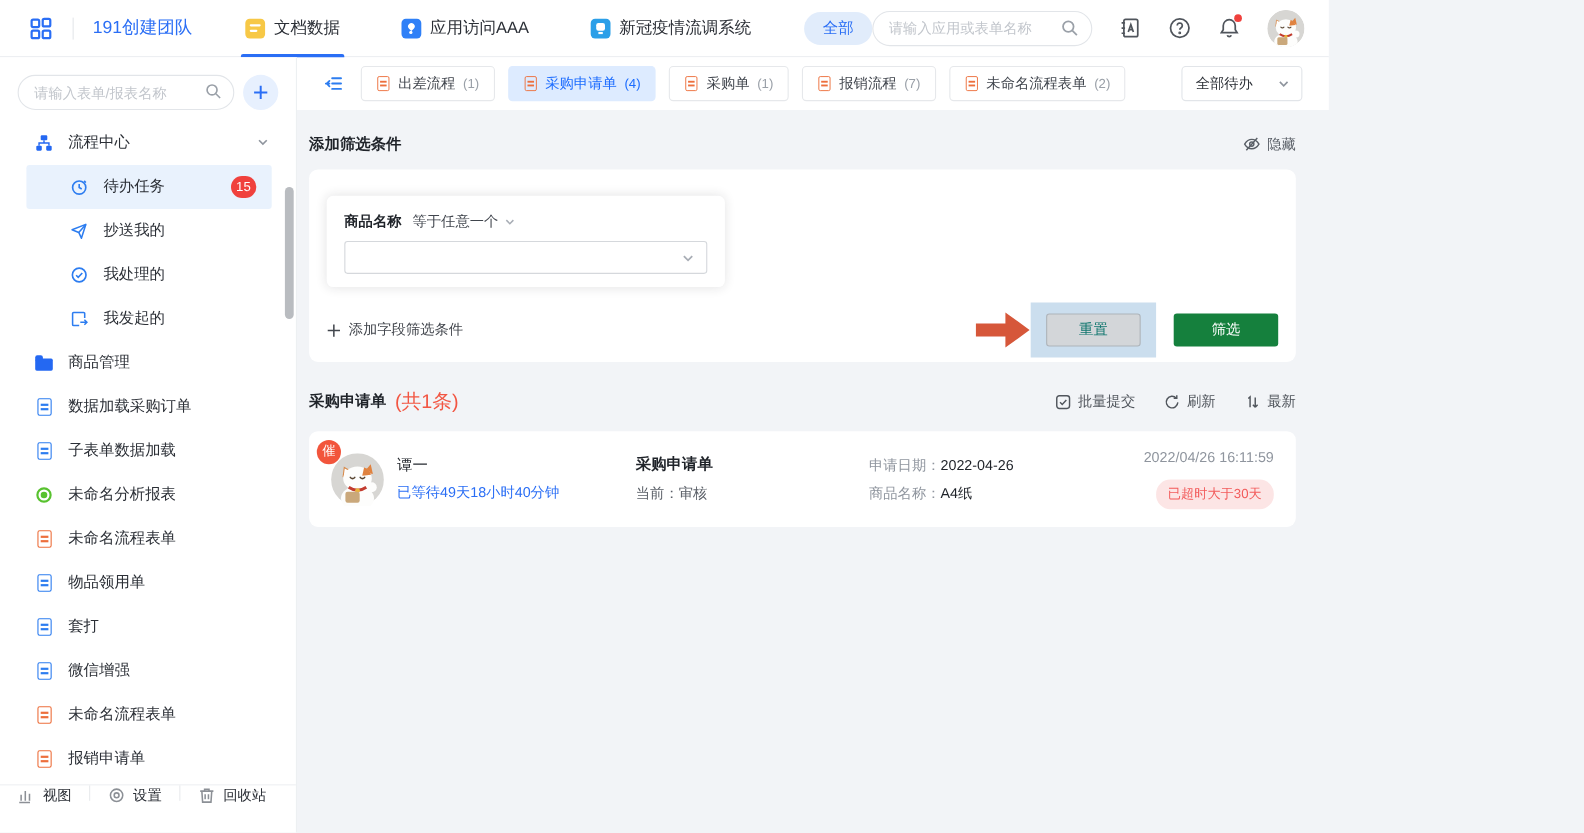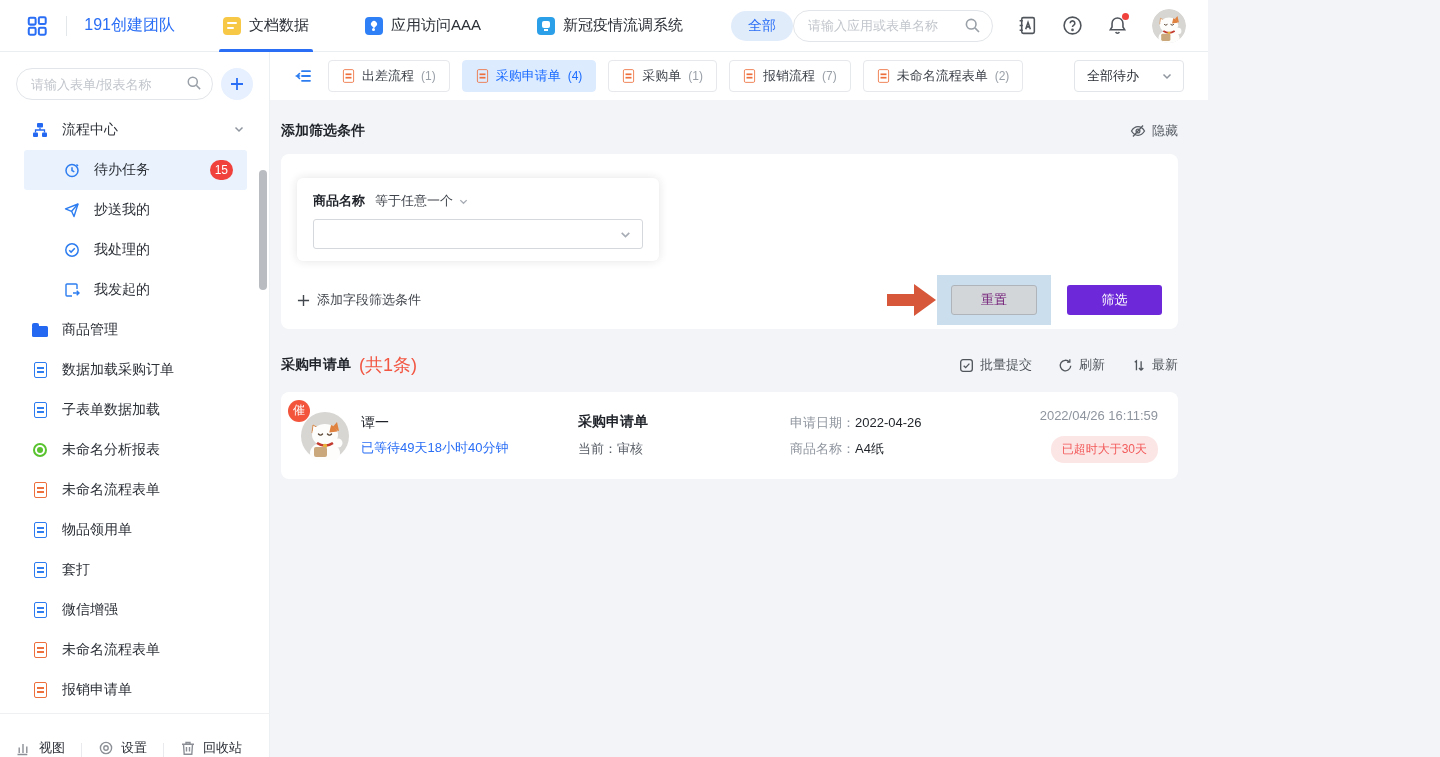--- a/index.html
+++ b/index.html
@@ -54,21 +54,21 @@
   .doc-ic { width:13px; height:16px; border:1.5px solid #2d7df0; border-radius:2px; position:relative; }
   .doc-ic::before, .doc-ic::after { content:""; position:absolute; left:2px; right:2px; height:1.5px; background:#2d7df0; }
   .doc-ic::before { top:4px; } .doc-ic::after { top:8px; }
   .doc-ic.orange { border-color:#ed6f3c; }
   .doc-ic.orange::before, .doc-ic.orange::after { background:#ed6f3c; }
   .folder-ic { width:16px; height:11px; background:#2468f2; border-radius:1.5px; position:relative; margin-top:3px; }
   .folder-ic::before { content:""; position:absolute; top:-3px; left:0; width:7px; height:4px; background:#2468f2; border-radius:2px 2px 0 0; }
   .target-ic { width:14px; height:14px; border:2px solid #58c22f; border-radius:50%; position:relative; }
   .target-ic::before { content:""; position:absolute; inset:2px; background:#58c22f; border-radius:50%; }
   .side-scrollbar { position:absolute; right:2px; top:118px; width:8px; height:120px; border-radius:4px; background:#b9bcc0; }
-  .side-footer { flex:0 0 44px; border-top:1px solid #eef0f2; display:flex; align-items:flex-end; padding:0 16px; }
+  .side-footer { flex:0 0 44px; border-top:1px solid #eef0f2; display:flex; align-items:flex-start; padding:0 16px; }
   .sf-item { display:flex; align-items:center; gap:7px; color:#2b2f36; font-size:13px; cursor:default; }
   .sf-div { width:1px; height:14px; background:#e8eaed; margin:0 16px; }
 
   
   .main { flex:1; display:flex; flex-direction:column; min-width:0; }
   .tabs-row { height:48px; background:#fff; display:flex; align-items:center; padding:0 24px; gap:16px; flex:0 0 48px; }
   .ftabs { display:flex; gap:12px; align-items:center; }
   .ftab { height:32px; display:flex; align-items:center; gap:7px; padding:0 13px; background:#fff; border:1px solid #e6e8eb; border-radius:4px; font-size:13px; color:#40454d; cursor:default; white-space:nowrap; }
   .ftab .cnt { color:#9aa0a8; font-size:12px; }
   .ftab .doc-ic { transform:scale(.85); }
@@ -83,22 +83,22 @@
   .cond-card { width:362px; background:#fff; border-radius:6px; box-shadow:0 0 10px rgba(31,35,41,.12); padding:14px 16px 12px; }
   .cond-label-row { display:flex; align-items:center; gap:10px; margin-bottom:9px; }
   .cond-field { font-size:13px; font-weight:bold; color:#1f2329; }
   .cond-op { font-size:13px; color:#40454d; display:flex; align-items:center; gap:5px; cursor:default; }
   .cond-select { height:30px; border:1px solid #d5d8dc; border-radius:3px; display:flex; align-items:center; justify-content:flex-end; padding:0 10px; cursor:default; background:#fff; }
   .actions-row { display:flex; align-items:center; margin-top:24px; height:30px; }
   .add-link { display:flex; align-items:center; gap:7px; color:#42464d; font-size:13px; cursor:default; }
   .spacer { flex:1; }
   .arrow-annot { flex:0 0 auto; margin-right:0; }
   .highlight-box { background:#cbdeee; padding:10px 14px; margin:-10px 4px -10px 0; display:flex; }
-  .btn-reset { width:86px; height:30px; background:#d3d6d9; border:1px solid #aeb4ba; border-radius:3px; font-size:13px; color:#701a75; cursor:pointer; font-family:inherit; }
-  .btn-submit { width:95px; height:30px; background:#6d28d9; border:none; border-radius:3px; font-size:13px; color:#fff; cursor:pointer; margin-left:12px; font-family:inherit; }
+  .btn-reset { width:86px; height:30px; background:#d3d6d9; border:1px solid #aeb4ba; border-radius:3px; font-size:13px; color:#0f766e; cursor:pointer; font-family:inherit; }
+  .btn-submit { width:95px; height:30px; background:#15803d; border:none; border-radius:3px; font-size:13px; color:#fff; cursor:pointer; margin-left:12px; font-family:inherit; }
   .list-header { display:flex; align-items:center; margin:24px 0 15px; }
   .lh-title { font-size:14px; font-weight:bold; color:#1f2329; }
   .lh-count { margin-left:8px; color:#f25643; font-size:18px; }
   .lh-actions { margin-left:auto; display:flex; gap:26px; }
   .lh-action { display:flex; align-items:center; gap:6px; color:#50555c; font-size:13px; cursor:default; }
   .list-card { background:#fff; border-radius:8px; height:87px; display:flex; align-items:center; padding:0 20px; position:relative; }
   .avatar-wrap { position:relative; width:48px; height:48px; flex:0 0 48px; }
   .avatar-wrap .av { width:48px; height:48px; border-radius:50%; overflow:hidden; }
   .urge-badge { position:absolute; top:-12px; left:-13px; width:22px; height:22px; border-radius:50%; background:#f2553c; color:#fff; font-size:12px; display:flex; align-items:center; justify-content:center; z-index:2; }
   .who { margin-left:12px; width:217px; }

